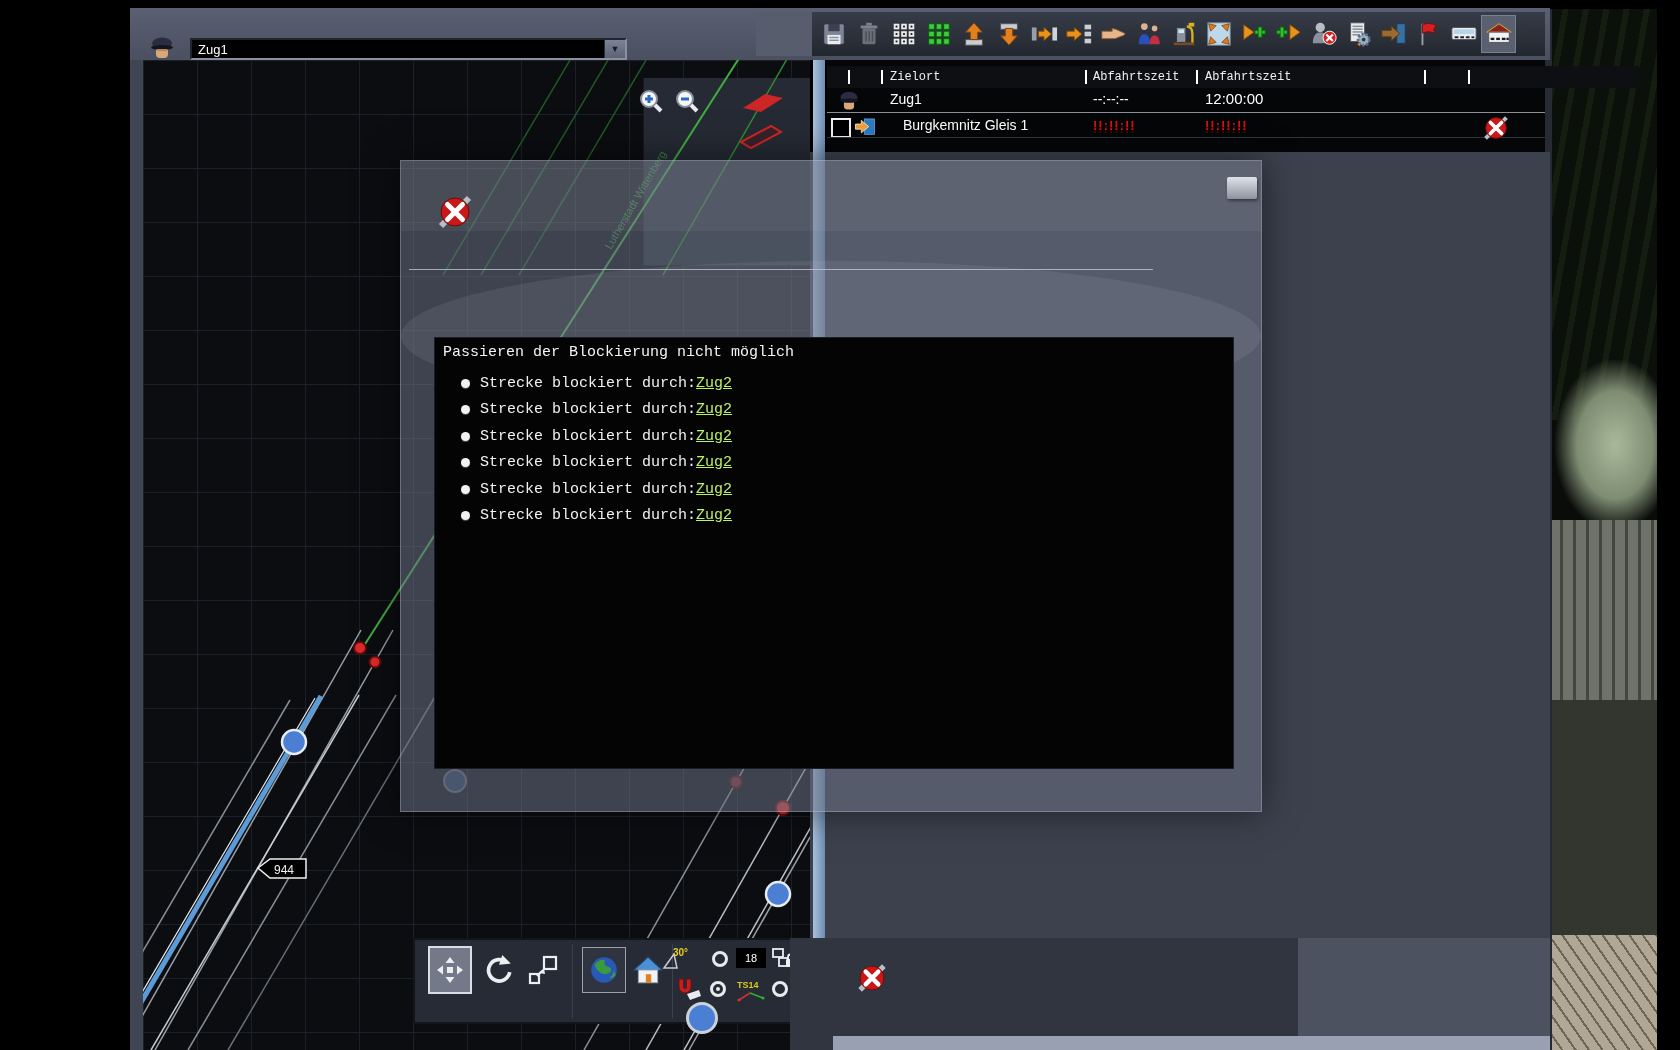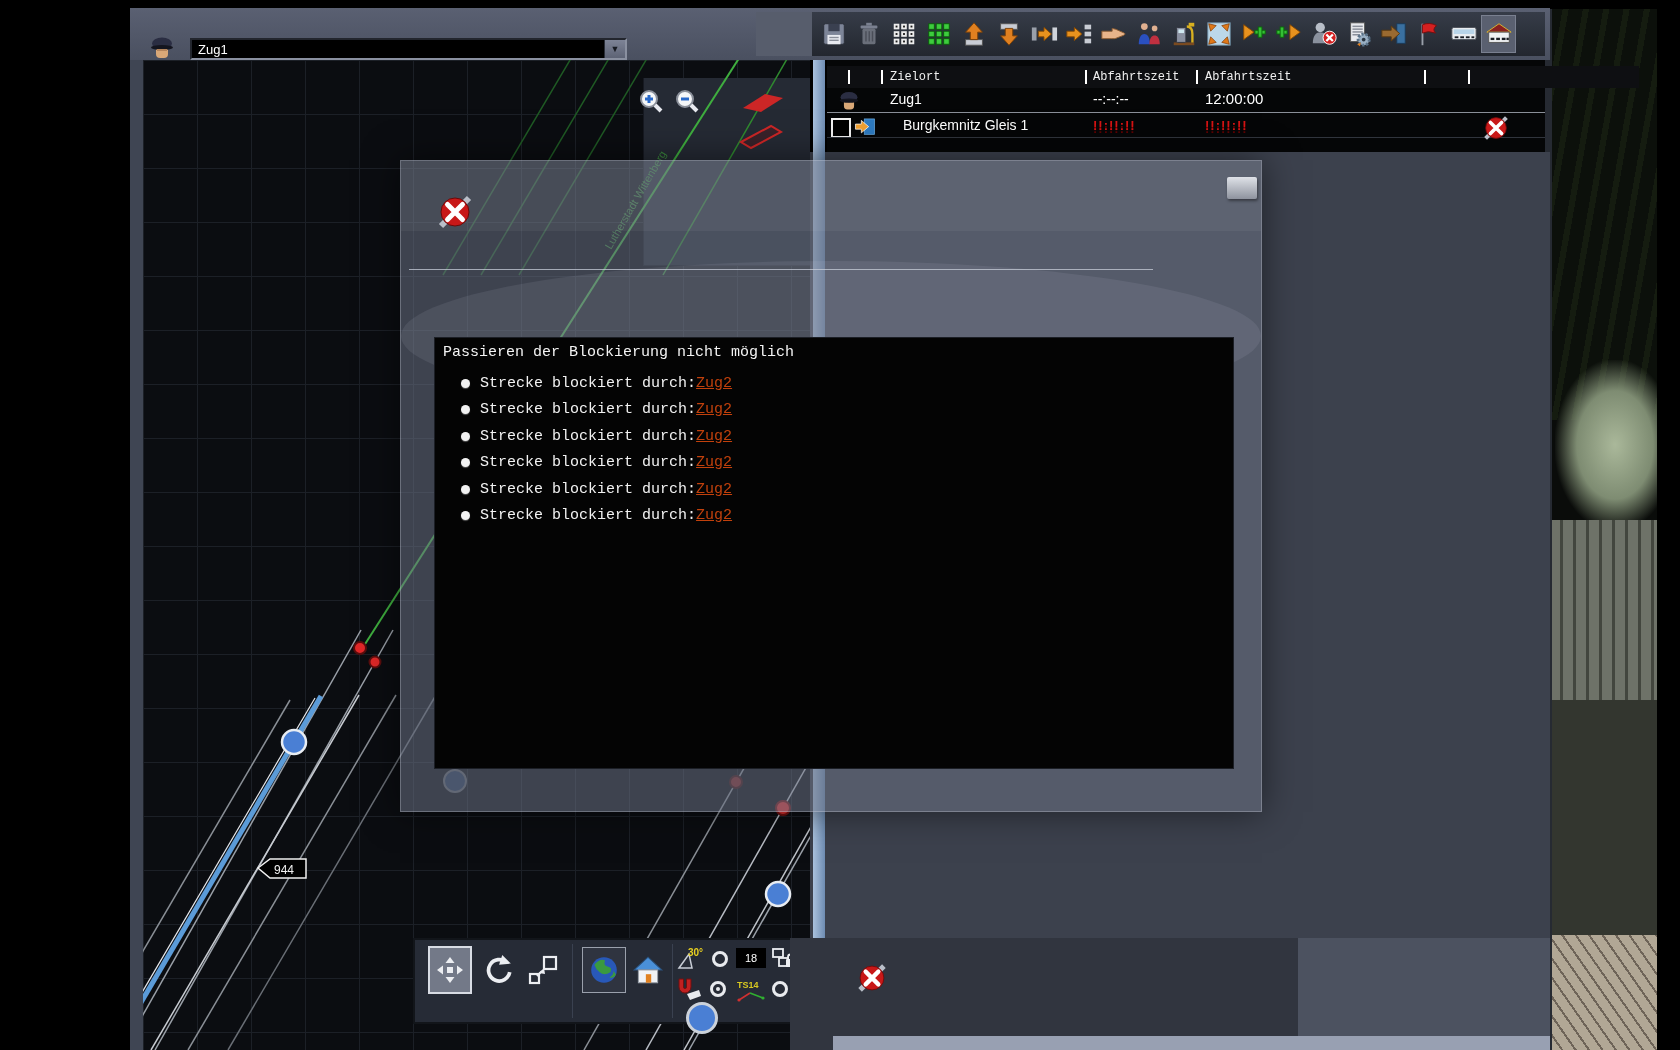--- a/index.html
+++ b/index.html
@@ -42,21 +42,21 @@
           border:1px solid rgba(225,230,242,0.28);box-shadow:0 0 34px rgba(0,0,0,0.5);z-index:5;font-family:Liberation Mono, monospace;}
   .dlg-topsheen{left:0;top:0;width:100%;height:70px;background:rgba(255,255,255,0.05);}
   .dlg-sep{left:8px;top:108px;width:744px;height:1px;background:rgba(200,206,218,0.75);}
   .dlg-dome{left:0;top:100px;width:860px;height:150px;border-radius:50%;background:rgba(205,210,222,0.10);}
   .dlg-corner{left:826px;top:16px;width:30px;height:22px;border-radius:2px;
               background:linear-gradient(#dfe2e8,#8e939e);box-shadow:1px 2px 3px rgba(0,0,0,.4);}
   .blackbox{left:33px;top:176px;width:800px;height:432px;background:#040404;border:1px solid #1c1f26;box-sizing:border-box;}
   .blk-title{position:absolute;left:8px;top:6px;font-size:15px;color:#f4f4f4;}
   .blk-item{position:absolute;left:20px;height:26px;display:flex;align-items:center;font-size:15px;color:#f2f2f2;}
   .bullet{width:9px;height:9px;border-radius:50%;background:#f2f2f2;box-shadow:0 1px 1px #555;margin:0 10px 0 6px;}
-  .zlink{color:#c2410c;text-decoration:underline;text-align:center;}
+  .zlink{color:#bef264;text-decoration:underline;text-align:center;}
   
   .btoolbar{left:413px;top:938px;width:397px;height:86px;background:#262b36;border:2px solid #12151a;
             box-sizing:border-box;z-index:4;overflow:hidden;}
   .bt-div{position:absolute;top:4px;width:1px;height:74px;background:#3a4150;}
   .bt-cell{position:absolute;display:flex;align-items:center;justify-content:center;}
   .bt-sel{background:#737988;border:2px solid #d8dce4;box-sizing:border-box;}
   .bt-frame{background:#2f3440;border:1px solid #9aa0ac;box-sizing:border-box;}
   .radio{width:16px;height:16px;border:3px solid #e8eaee;border-radius:50%;box-sizing:border-box;position:relative;}
   .radio.sel:after{content:"";position:absolute;left:3px;top:3px;width:4px;height:4px;border-radius:50%;background:#e8eaee;}
   .num18{width:30px;height:20px;background:#000;color:#fff;font-size:11px;display:flex;align-items:center;justify-content:center;}
@@ -501,21 +501,21 @@
         </svg>
       </div>
     <div class="bt-cell" style="left:213px;top:9px;width:40px;height:44px;">
         <svg width="32" height="32" viewBox="0 0 30 30">
           <polygon points="15,2 28,14 2,14" fill="#4a90d8" stroke="#2a507a"></polygon>
           <rect x="6" y="14" width="18" height="12" fill="#f0f2f5" stroke="#9aa0aa"></rect>
           <rect x="13" y="18" width="5" height="8" fill="#e08020"></rect>
         </svg>
       </div>
     <div class="bt-div" style="left:257px;"></div>
-    <div class="bt-cell" style="left:261px;top:6px;width:30px;height:26px;justify-content:flex-end;">
+    <div class="bt-cell" style="left:246px;top:6px;width:30px;height:26px;justify-content:flex-end;">
         <svg width="30" height="26" viewBox="0 0 30 26">
           <polygon points="3,22 13,8 16,22" fill="none" stroke="#c8cdd6" stroke-width="1.5"></polygon>
           <text x="12" y="10" fill="#e8d020" font-size="10" font-weight="bold" font-family="Liberation Sans, sans-serif" id="angleText">30°</text>
         </svg>
       </div>
     <div class="bt-cell" style="left:295px;top:9px;width:20px;height:20px;">
         <div class="radio"></div>
       </div>
     <div class="bt-cell num18" style="left:321px;top:8px;text-align:right;">18</div>
     <div class="bt-cell" style="left:355px;top:5px;width:28px;height:28px;">

